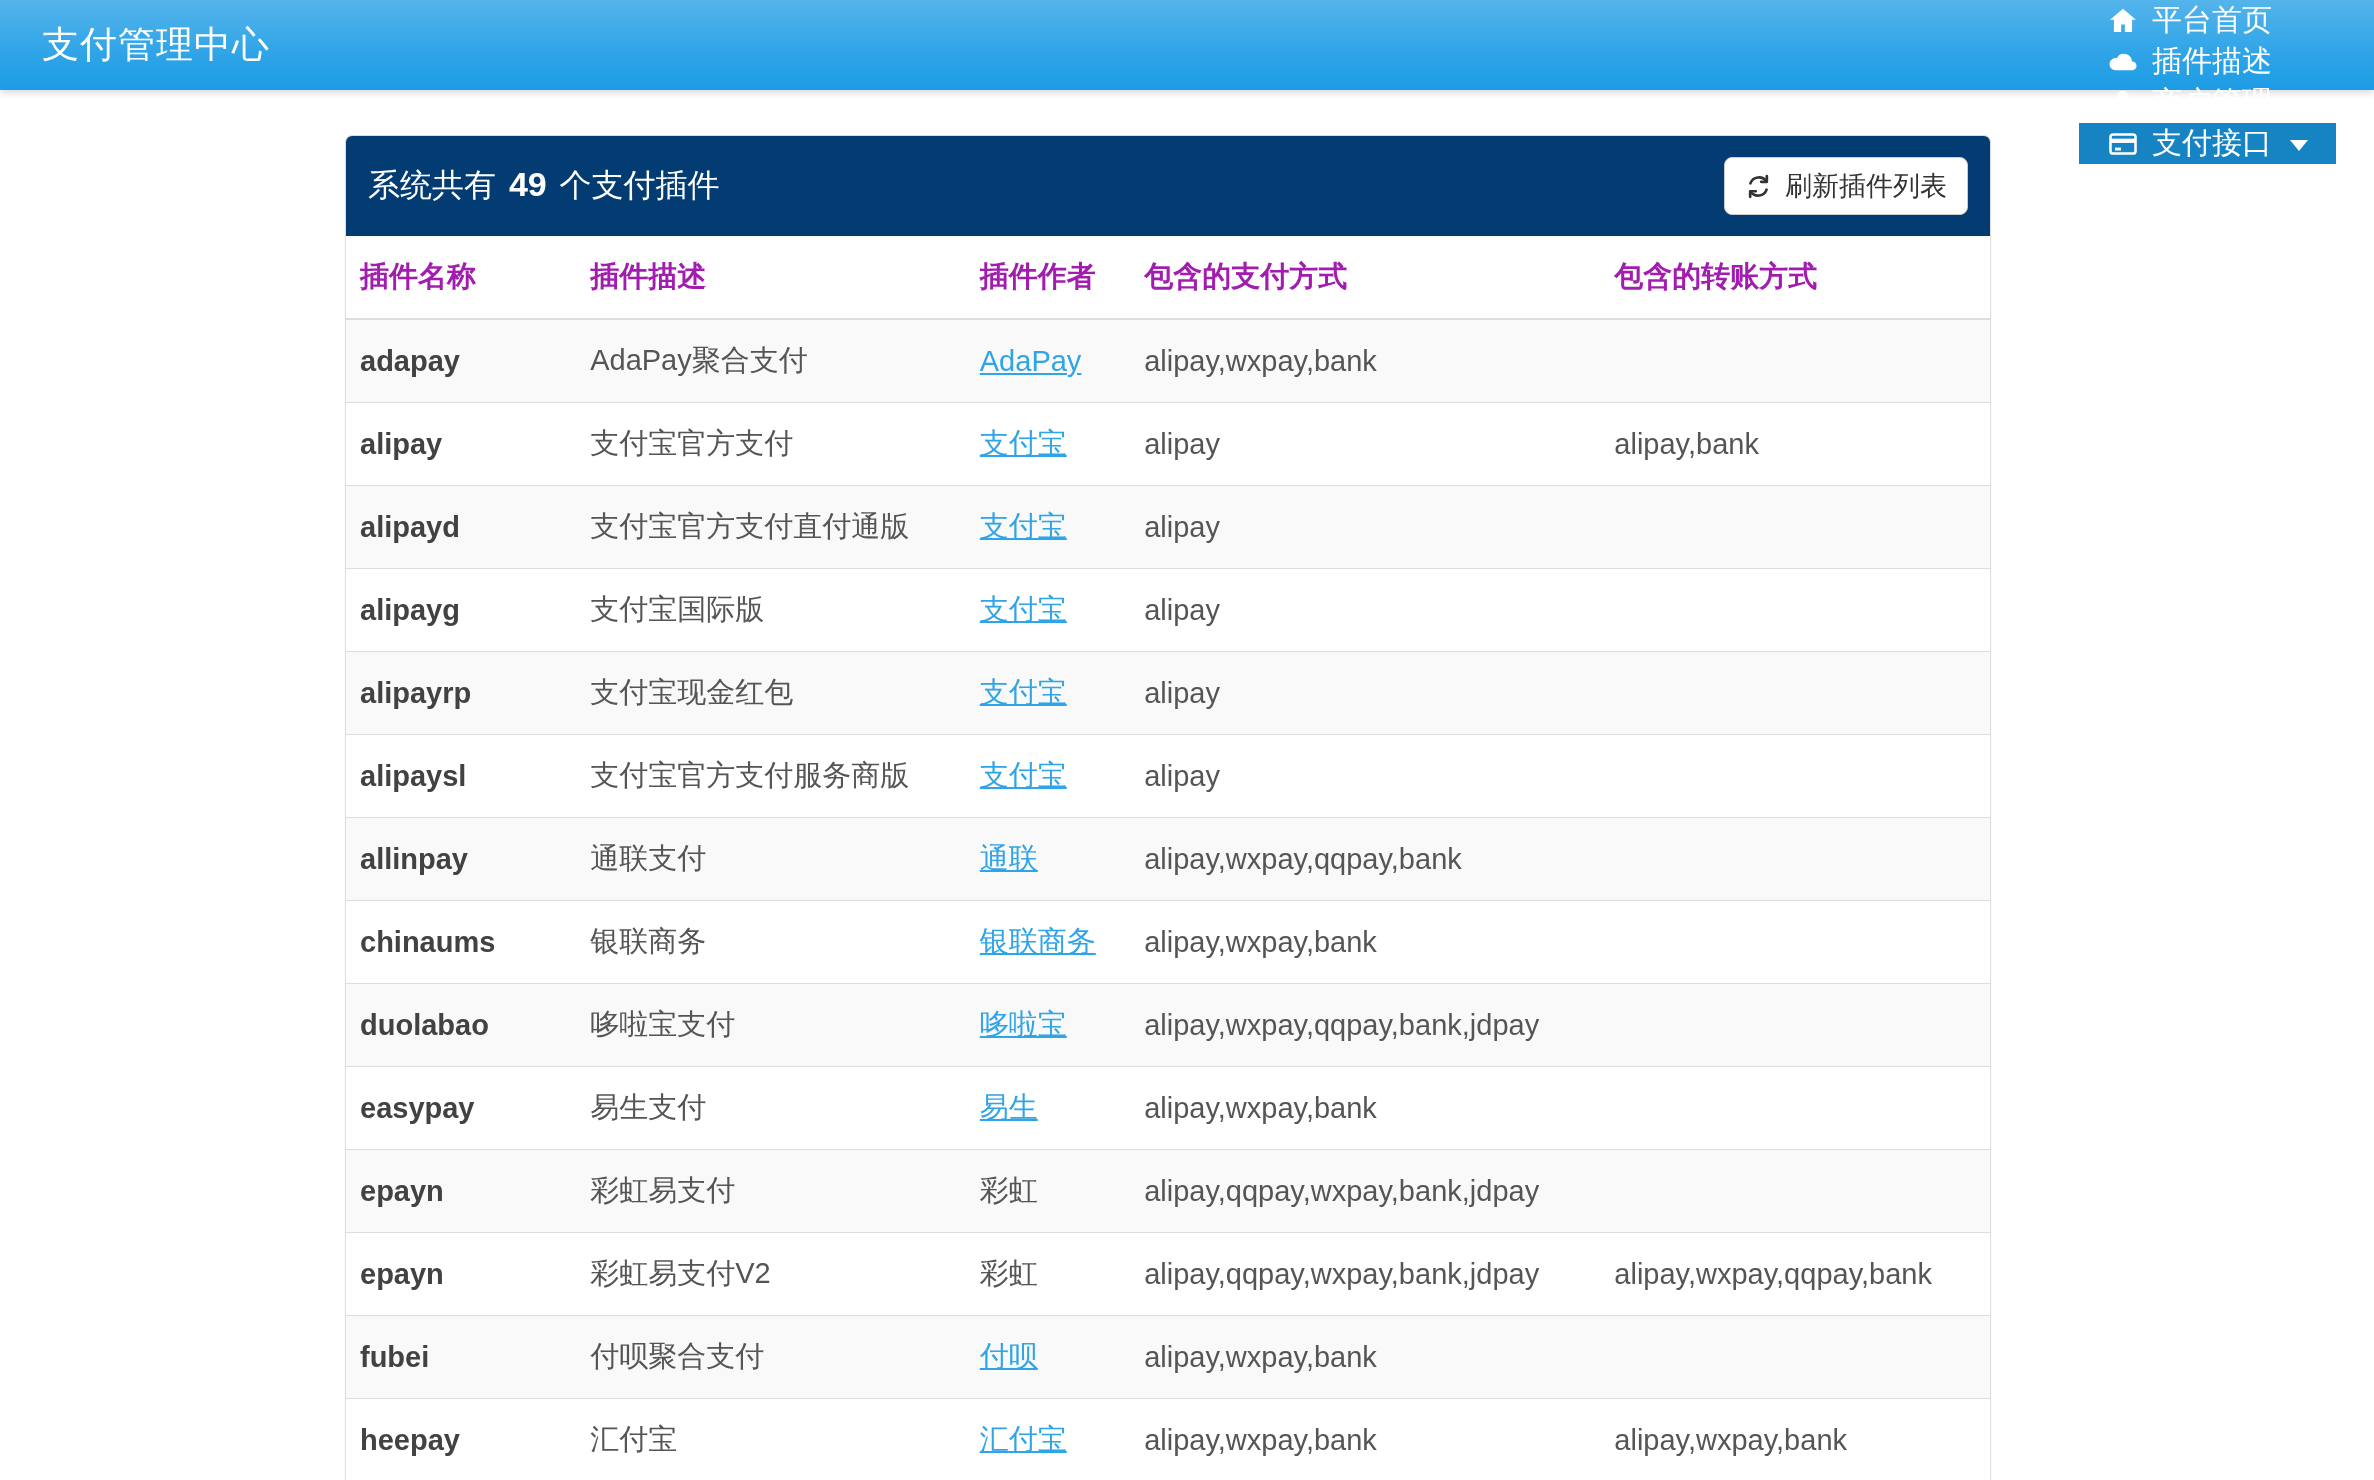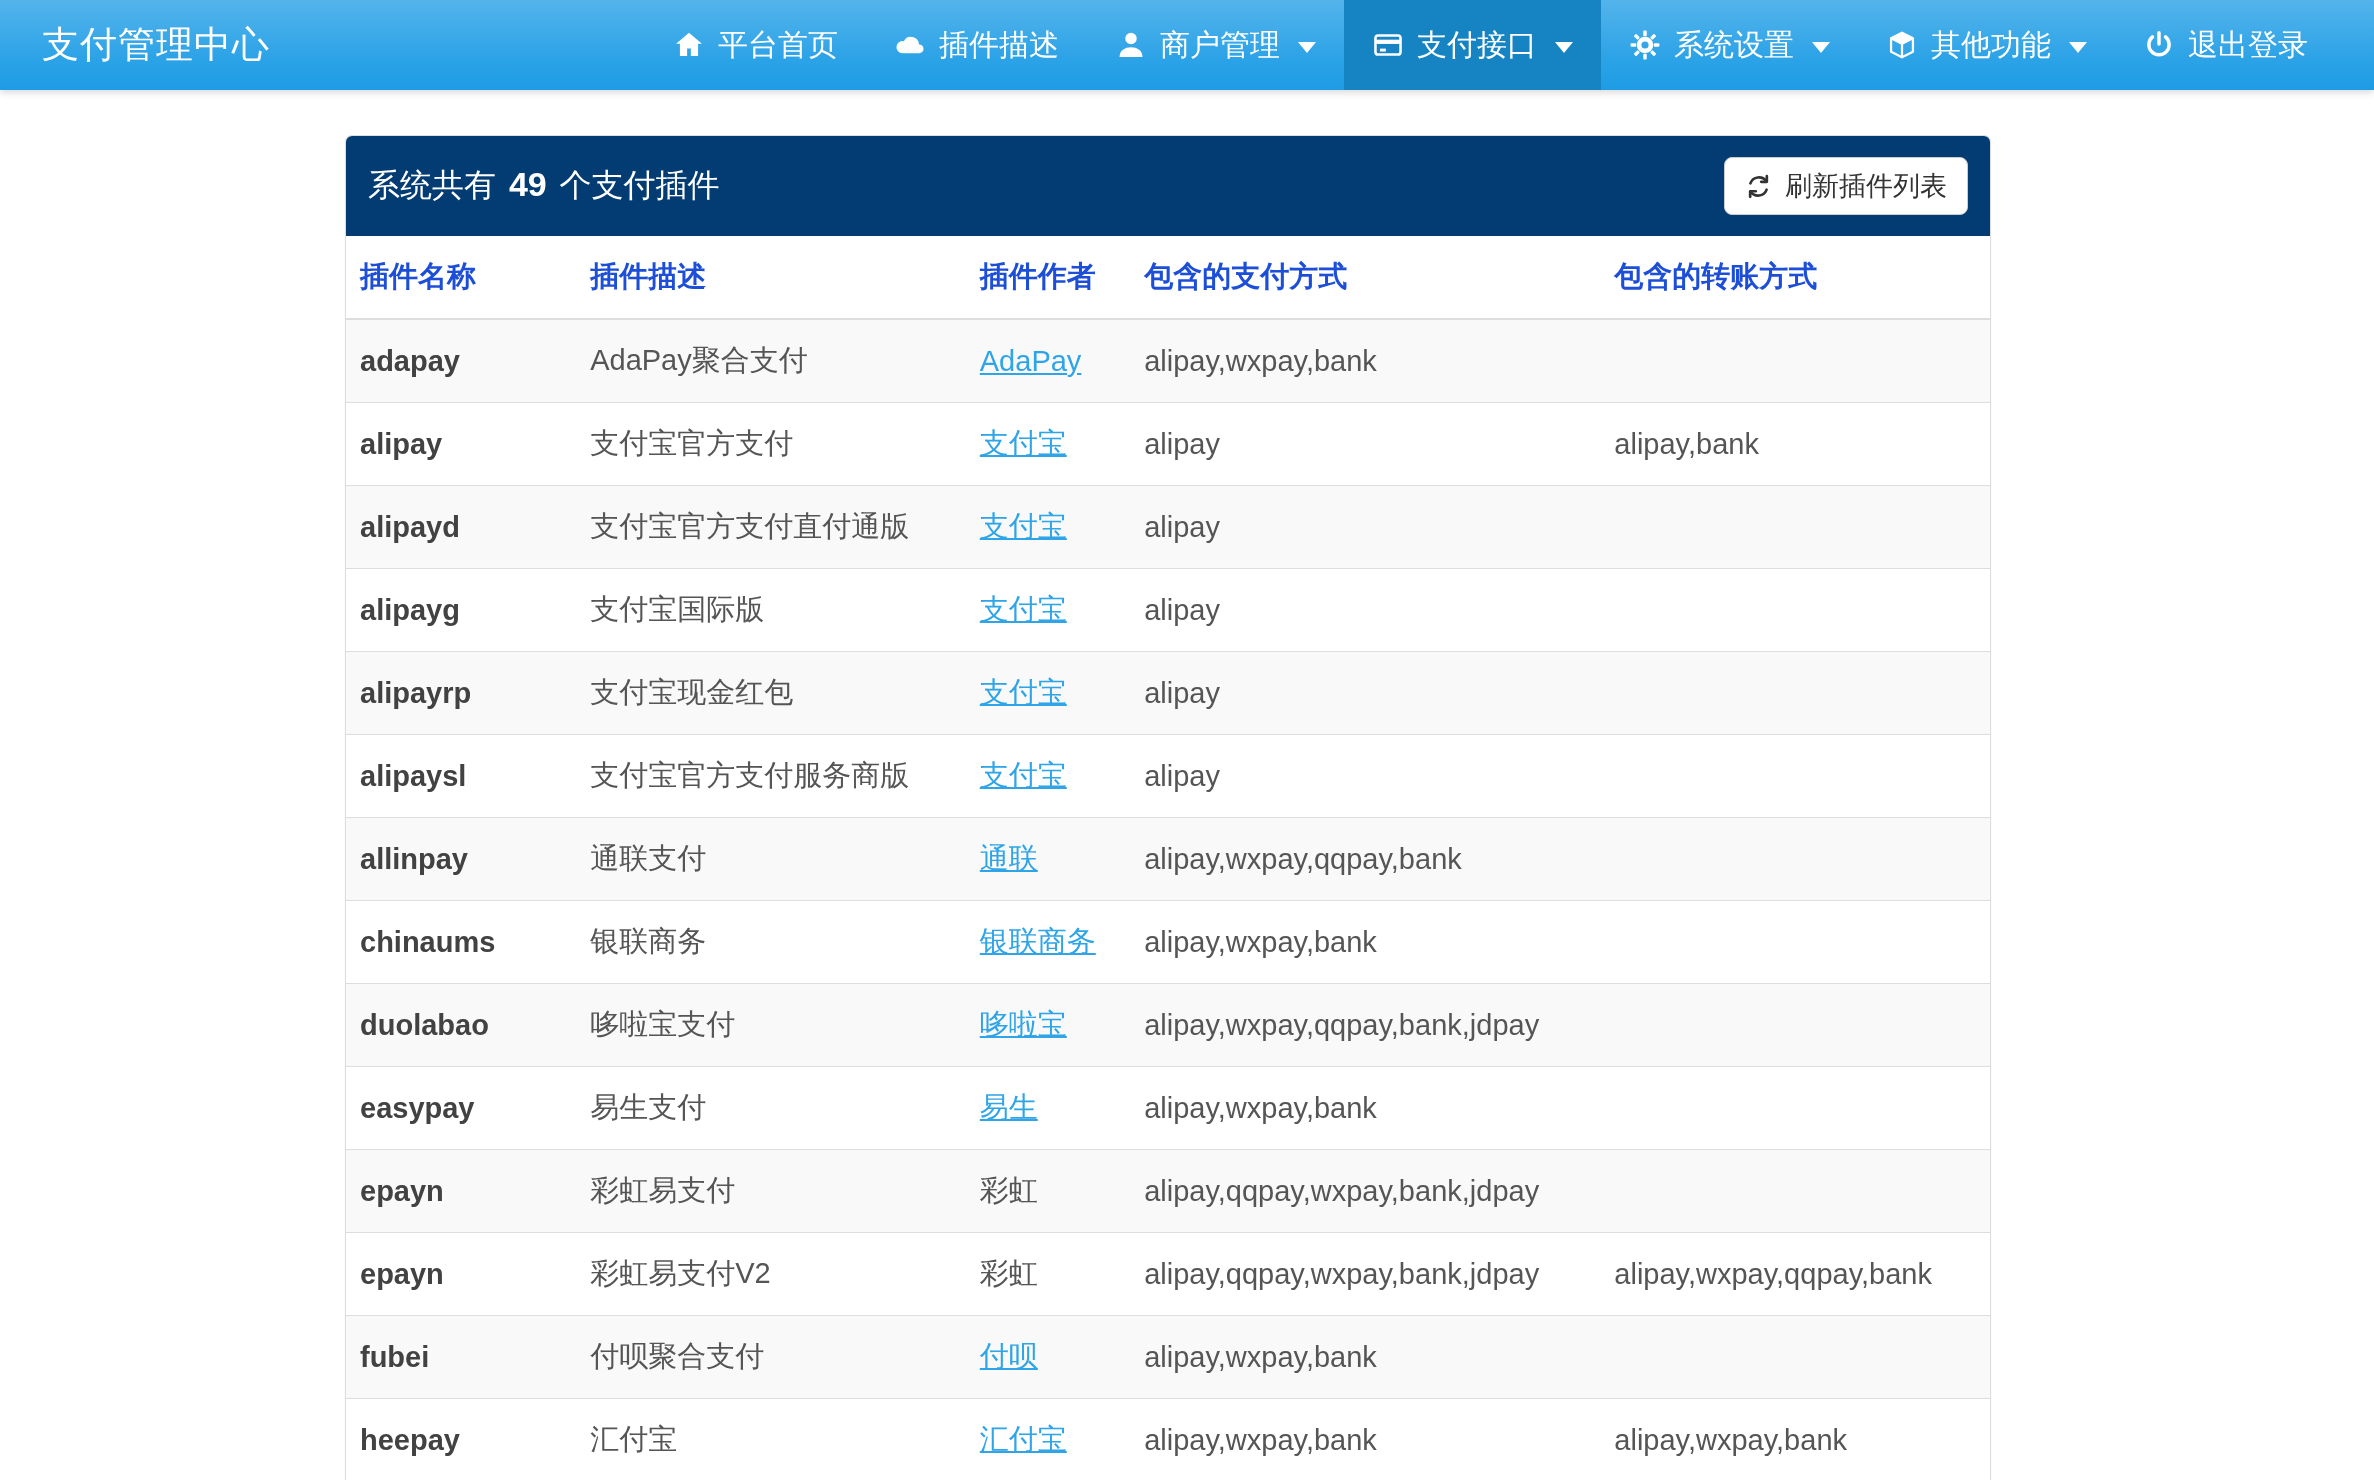--- a/index.html
+++ b/index.html
@@ -18,21 +18,21 @@
     background:linear-gradient(180deg,#54b4eb 0%,#2fa4e7 60%,#1d9ce5 100%);
     box-shadow:0 3px 7px rgba(0,0,0,.14);
     position:relative; z-index:5;
   }
   .brand {
     display:flex; align-items:center;
     padding:0 42px;
     color:#fff; font-size:37px; letter-spacing:1px;
     cursor:pointer; text-decoration:none;
   }
-  .nav { margin-left:auto; display:flex; align-items:stretch; padding-right:38px; }
+  .nav { margin-left:auto; display:flex; align-items:stretch; padding-right:38px;flex-direction:column; }
   .nav-item {
     display:flex; align-items:center; gap:13px;
     padding:0 28px; color:#fff; font-size:30px;
     cursor:pointer; white-space:nowrap;
   }
   .nav-item.active { background:#1684c2; }
   .nav-icon { display:inline-flex; }
   .nav-icon svg { width:32px; height:32px; display:block; }
   .caret {
     width:0; height:0;
@@ -63,21 +63,21 @@
     font-size:27px; font-family:inherit;
     padding:10px 20px; cursor:pointer;
   }
   .refresh-btn svg { width:27px; height:27px; display:block; }
 
   
   table { width:100%; border-collapse:collapse; table-layout:fixed; }
   col.c1{width:14%} col.c2{width:23.7%} col.c3{width:10%} col.c4{width:28.6%} col.c5{width:23.7%}
   th, td { text-align:left; vertical-align:middle; overflow:hidden; white-space:nowrap; }
   th {
-    font-size:29px; font-weight:bold; color:#1d4ed8;
+    font-size:29px; font-weight:bold; color:#a21caf;
     padding:21px 14px; border-bottom:2px solid #ddd; background:#fff;
   }
   td {
     font-size:29px; color:#555;
     padding:21px 14px; border-top:1px solid #ddd;
   }
   tbody tr:nth-child(odd) td { background:#f9f9f9; }
   td.c-name { font-weight:bold; color:#424242; }
   a.author { color:#2fa4e7; text-decoration:underline; cursor:pointer; }
 </style>

